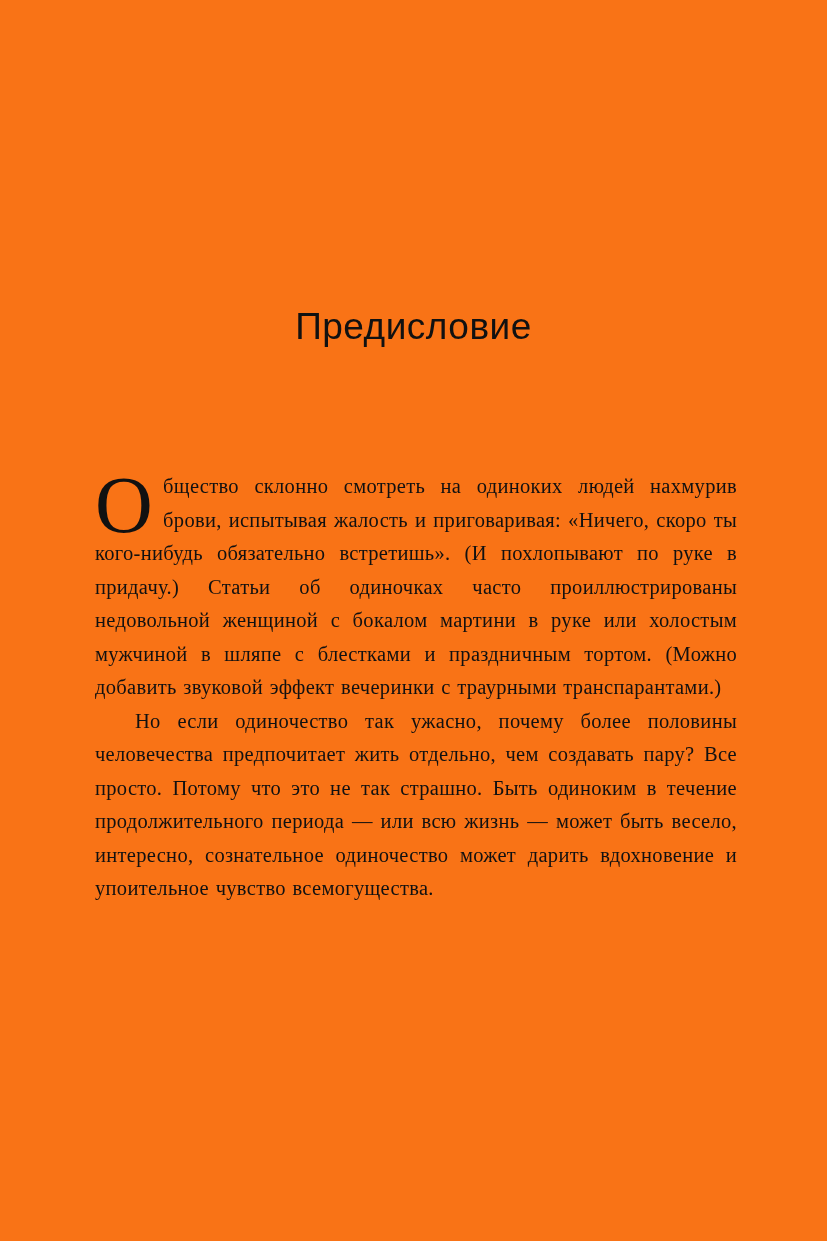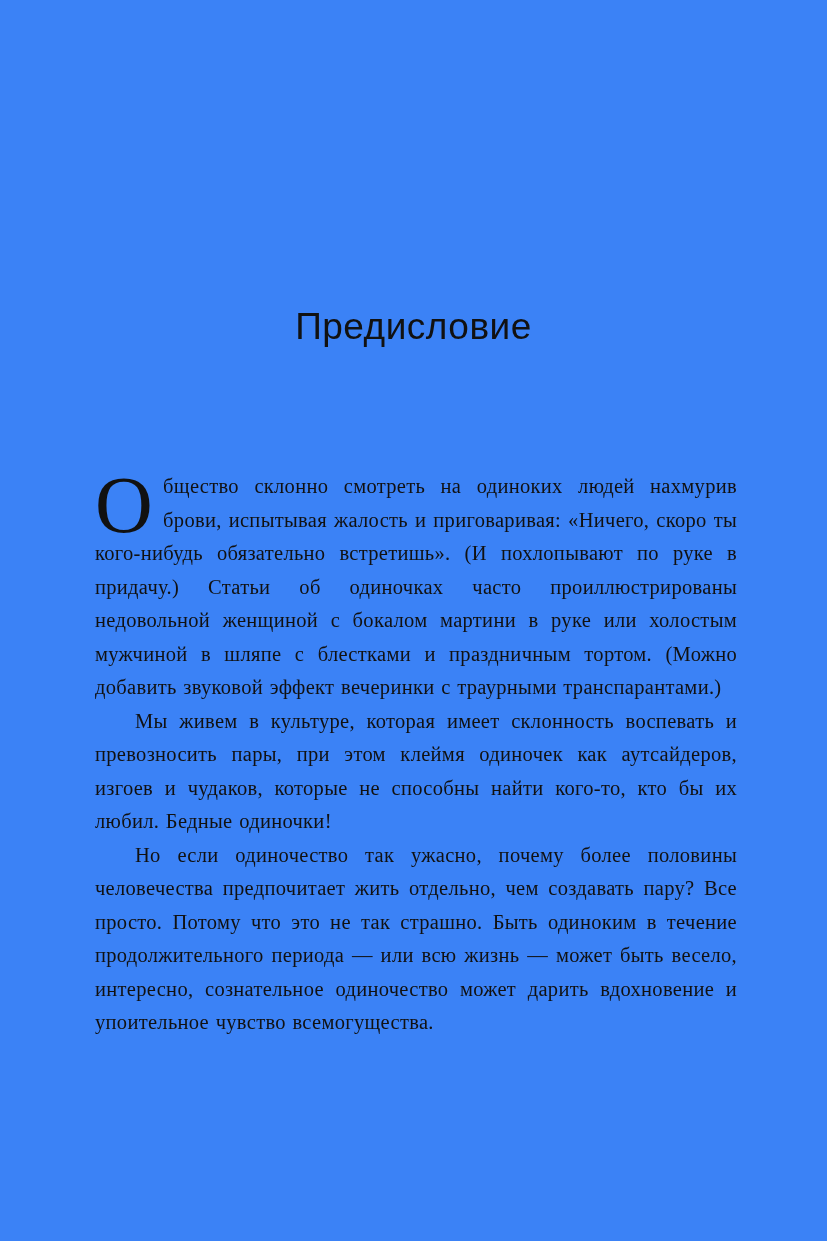--- a/index.html
+++ b/index.html
@@ -6,21 +6,21 @@
   html, body {
     margin: 0;
     padding: 0;
     background: #ffffff;
   }
   .book-page {
     position: relative;
     width: 827px;
     height: 1241px;
     margin: 0 auto;
-    background: #3b82f6;
+    background: #f97316;
     overflow: hidden;
     color: #0d0d0d;
   }
   .chapter-title {
     margin: 0;
     padding-top: 306px;
     text-align: center;
     font-family: "Liberation Sans", sans-serif;
     font-weight: 400;
     font-size: 37px;
@@ -59,19 +59,18 @@
 <div class="book-page">
 
   <h1 class="chapter-title">Предисловие</h1>
 
   <div class="body-text">
 
     <p class="para">
       <span class="dropcap">О</span><span>бщество склонно смотреть на одиноких людей нахмурив брови, испытывая жалость и приговаривая: «Ничего, скоро ты кого-нибудь обязательно встретишь». (И похлопывают по руке в придачу.) Статьи об одиночках часто проиллюстрированы недовольной женщиной с бокалом мартини в руке или холостым мужчиной в шляпе с блестками и праздничным тортом. (Можно добавить звуковой эффект вечеринки с траурными транспарантами.)</span>
     </p>
 
-    <p class="para indent">Мы живем в культуре, которая имеет склонность воспевать и превозносить пары, при этом клеймя одиночек как аутсайдеров, изгоев и чудаков, которые не способны найти кого-то, кто бы их любил. Бедные одиночки!</p>
 
     <p class="para indent">Но если одиночество так ужасно, почему более половины человечества предпочитает жить отдельно, чем создавать пару? Все просто. Потому что это не так страшно. Быть одиноким в течение продолжительного периода — или всю жизнь — может быть весело, интересно, сознательное одиночество может дарить вдохновение и упоительное чувство всемогущества.</p>
 
   </div>
 
 </div>
 
 </body></html>

